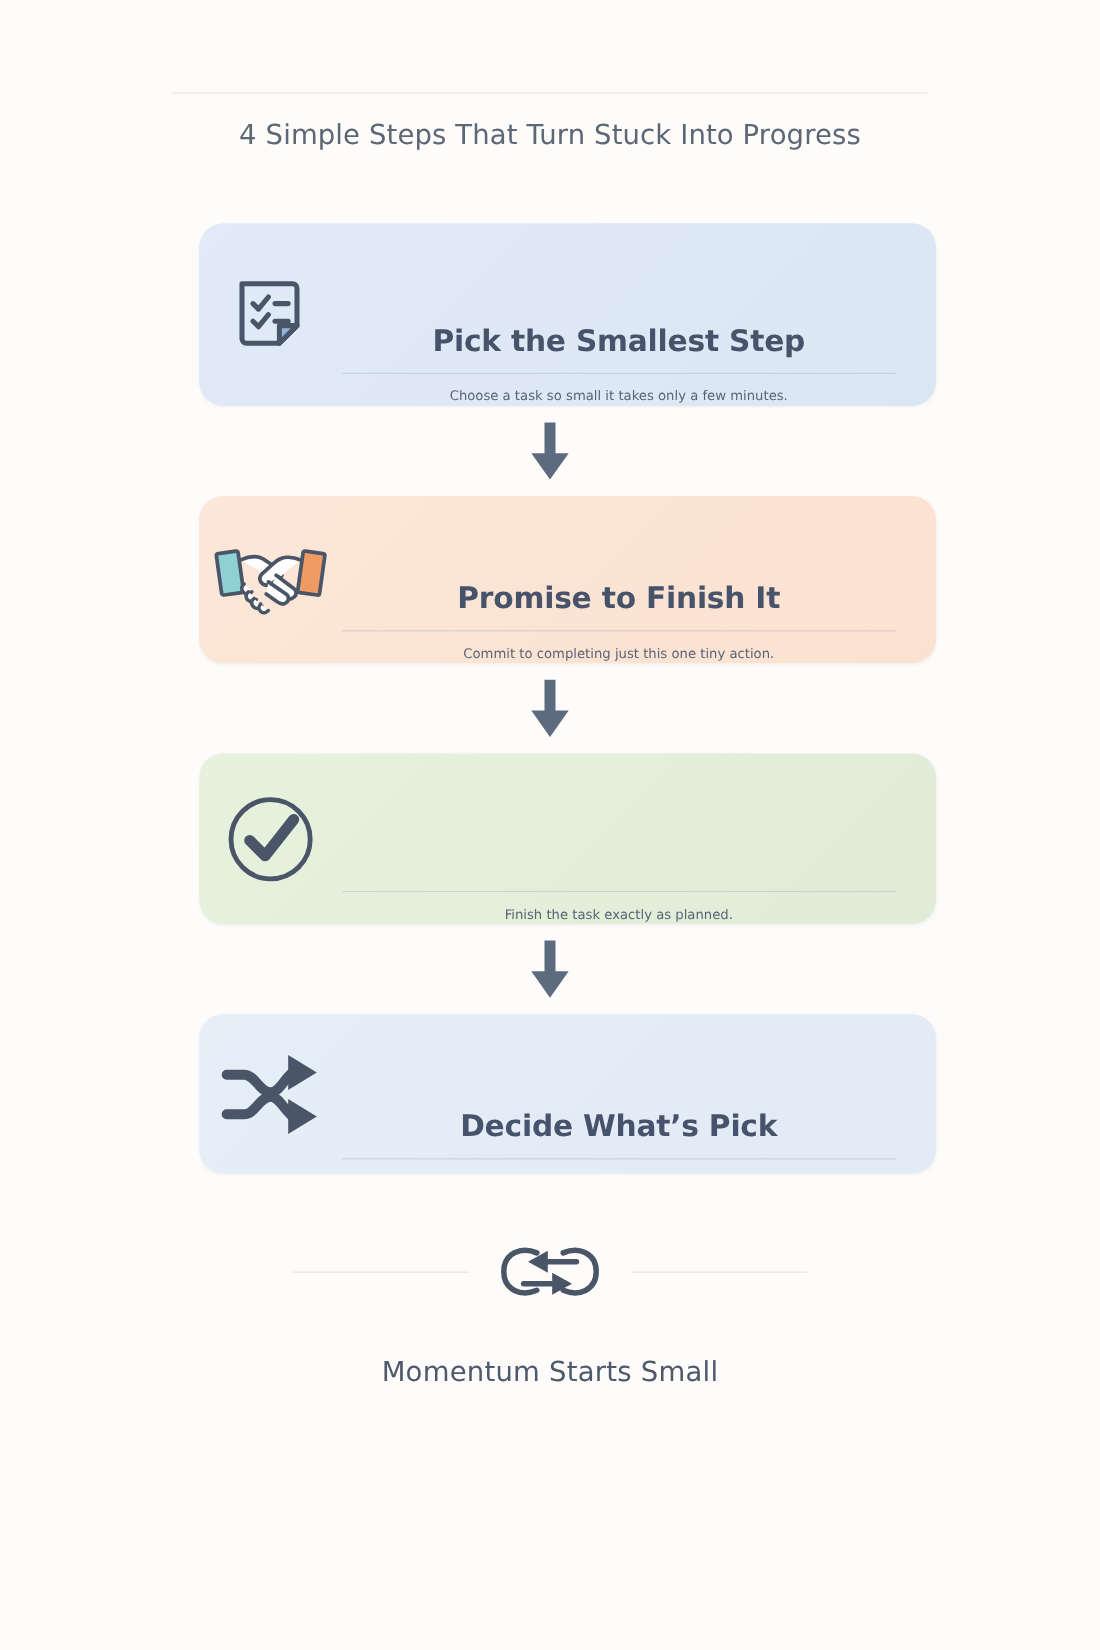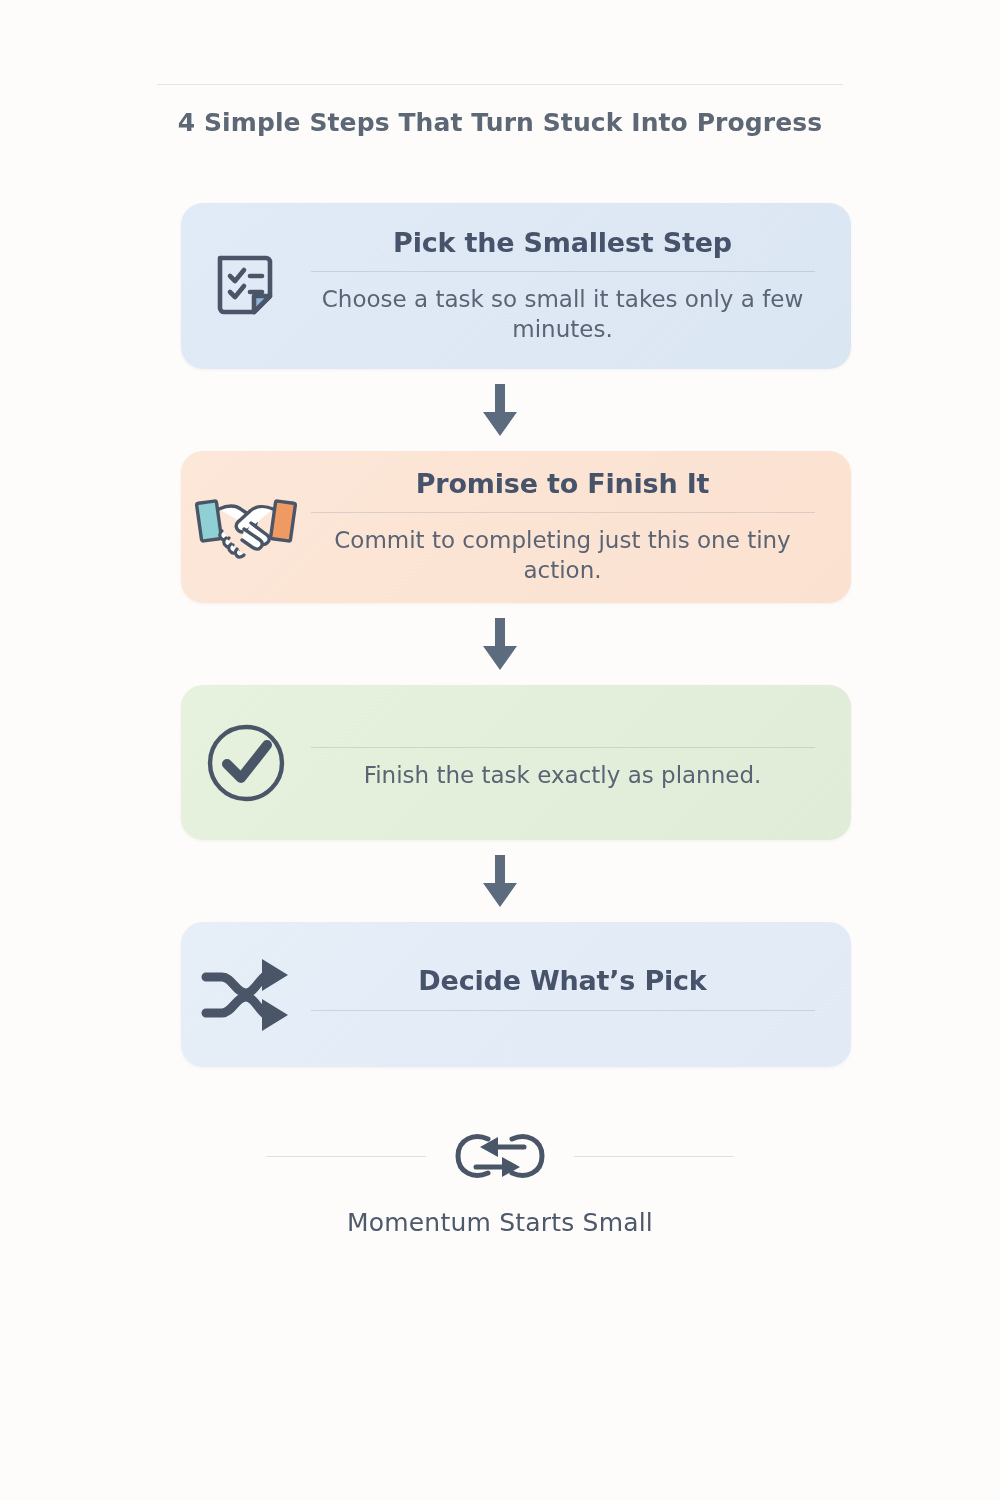--- a/index.html
+++ b/index.html
@@ -46,41 +46,41 @@
 
   .title-rule {
     width: 686px;
     height: 1px;
     background: #e6e4e0;
     margin-top: 26px;
   }
 
   .subtitle {
     font-size: 25px;
-    font-weight: 700;
+    font-weight: 400;
     color: #5d6775;
     margin-top: 23px;
     text-align: center;
     letter-spacing: 0.1px;
   }
 
   
   .steps {
     width: 670px;
     margin-top: 66px;
     display: flex;
     flex-direction: column;
     align-items: center;
   }
 
   .card {
     width: 670px;
     border-radius: 22px;
     display: flex;
-    align-items: center;
+    align-items: flex-end;
     position: relative;
     box-shadow: 0 1px 3px rgba(90, 100, 120, 0.07);
     margin-left: 31px;
   }
 
   .card-1 { height: 166px; background: linear-gradient(135deg, #e1ebf7 0%, #dbe6f3 100%); }
   .card-2 { height: 152px; background: linear-gradient(135deg, #fce7d8 0%, #fbe1d0 100%); }
   .card-3 { height: 155px; background: linear-gradient(135deg, #e6f1de 0%, #e0ecd8 100%); }
   .card-4 { height: 145px; background: linear-gradient(135deg, #e6eef8 0%, #e1eaf5 100%); }
 
@@ -113,21 +113,21 @@
   }
 
   .card-divider {
     width: 100%;
     height: 1px;
     background: rgba(110, 125, 150, 0.22);
     margin: 13px 0 13px 0;
   }
 
   .card-desc {
-    font-size: 23px;
+    font-size: 12px;
     color: #5a6474;
     text-align: center;
     line-height: 1.3;
   }
 
   .card-desc.italic { font-style: italic; }
 
   
   .connector {
     height: 82px;
@@ -153,21 +153,21 @@
     gap: 18px;
   }
 
   .footer-rule {
     height: 1px;
     width: 160px;
     background: #e3e1de;
   }
 
   .footer-caption {
-    margin-top: 21px;
+    margin-top: 45px;
     font-size: 25px;
     color: #4e596b;
     font-weight: 400;
     letter-spacing: 0.2px;
   }
 </style>
 </head>
 <body>
 
 <div class="page">

